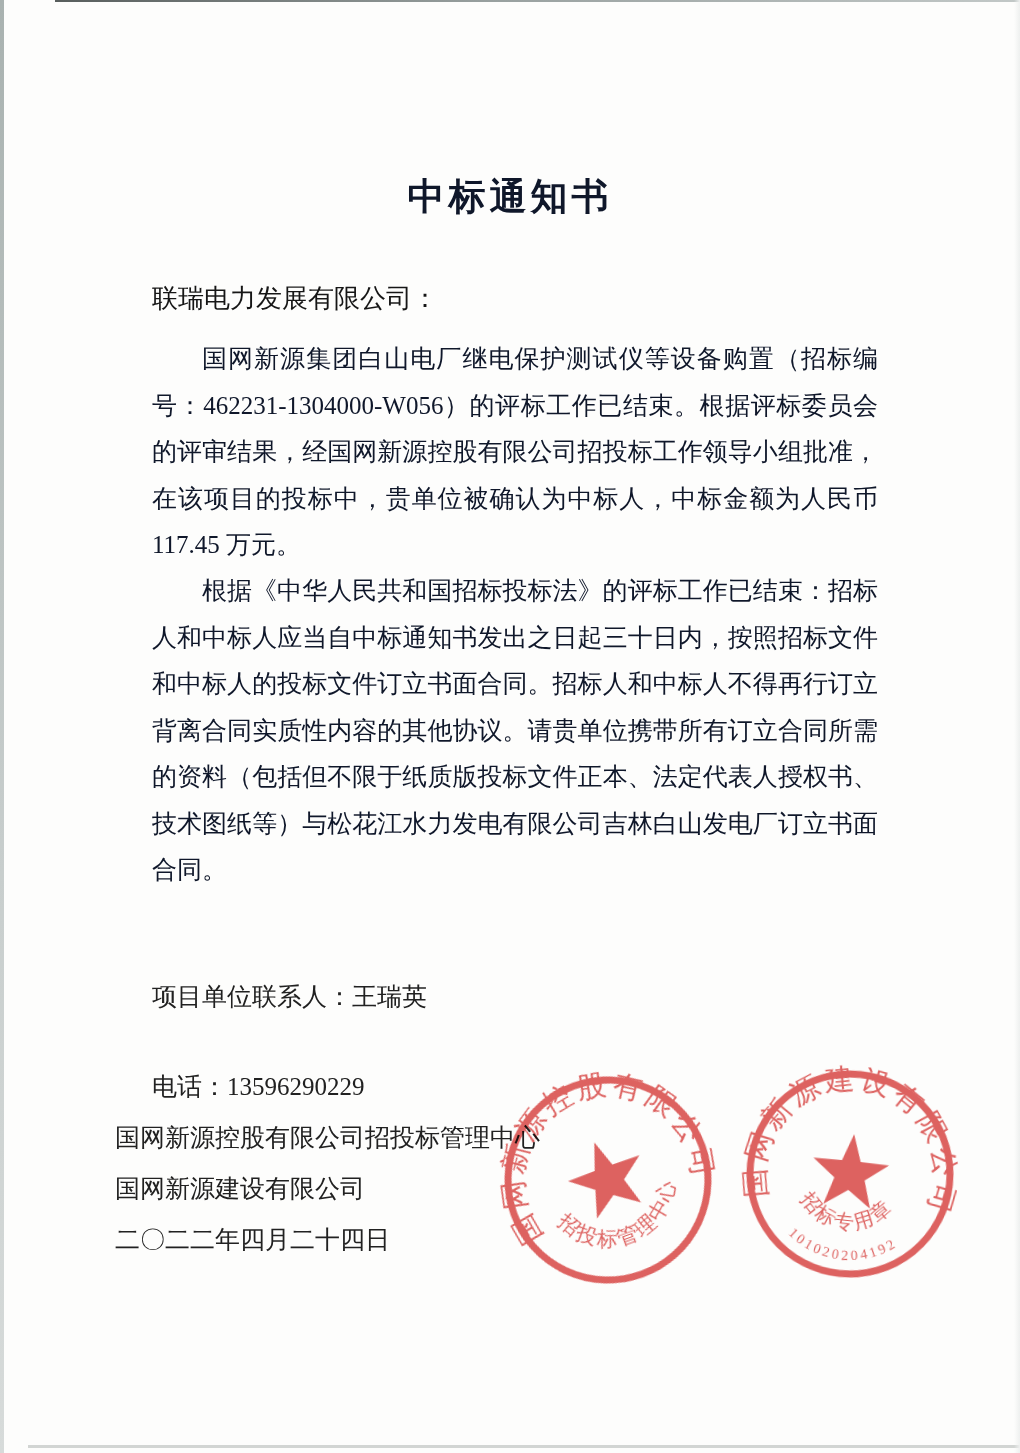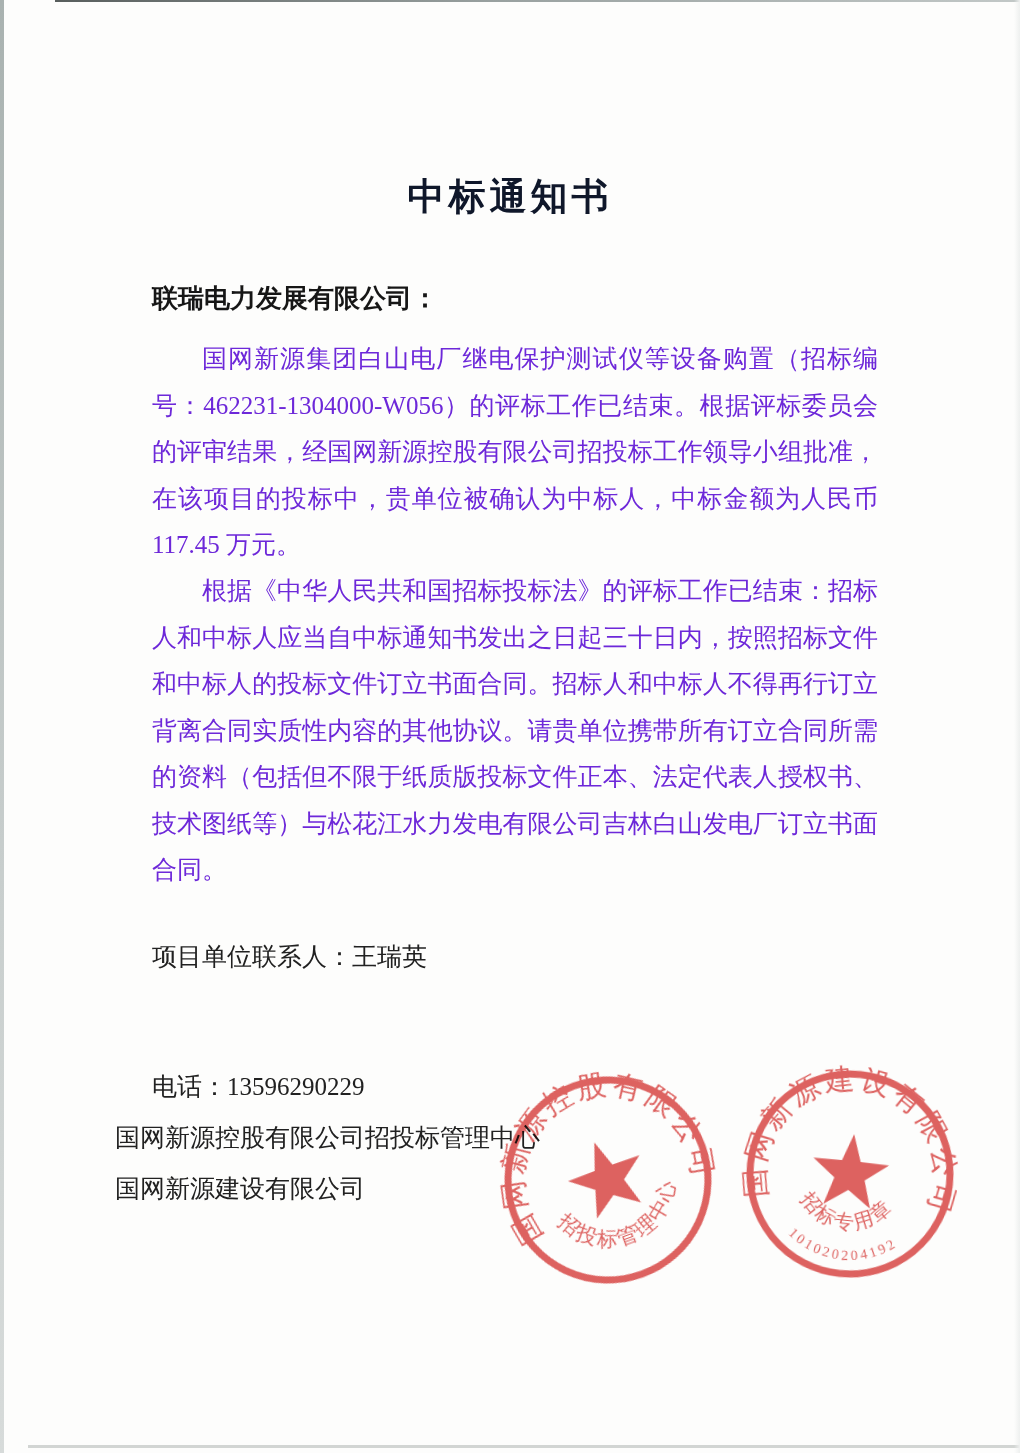--- a/index.html
+++ b/index.html
@@ -20,31 +20,31 @@
                  background:#c3c7c6; opacity:.75; }
   .edge-right  { position:absolute; top:0; right:0; bottom:0; width:6px;
                  background:linear-gradient(270deg,#eef0ef,rgba(255,255,255,0)); }
 
   .doc-title {
     position:absolute; top:172px; left:0; width:100%;
     text-align:center; font-size:37px; letter-spacing:4px; color:#0f172a;
   }
   .addressee {
     position:absolute; top:281px; left:152px; width:723px;
-    font-size:26px; font-weight:700; color:#161616;
+    font-size:26px; font-weight:400; color:#161616;
   }
   .para {
     position:absolute; left:152px; width:726px;
     font-size:25px; line-height:46.5px; text-align:justify;
-    text-indent:2em; color:#6d28d9;
+    text-indent:2em; color:#0f172a;
   }
   .para-1 { top:336px; }
   .para-2 { top:568px; }
   .contact-line { position:absolute; left:152px; font-size:25px; color:#212121; }
-  .contact-person { top:940px;text-align:right; }
+  .contact-person { top:980px;text-align:right; }
   .contact-phone  { top:1034px;margin-top:36px; }
   .signature {
     position:absolute; top:1112px; right:145px; width:760px;
     font-size:25px; line-height:51px; color:#212121;
   }
   .seal {
     position:absolute; width:216px; height:216px;
     opacity:.82; mix-blend-mode:multiply; filter:blur(.3px);
     pointer-events:none;
   }
@@ -65,20 +65,21 @@
 
 <p class="para para-1">国网新源集团白山电厂继电保护测试仪等设备购置（招标编号：462231-1304000-W056）的评标工作已结束。根据评标委员会的评审结果，经国网新源控股有限公司招投标工作领导小组批准，在该项目的投标中，贵单位被确认为中标人，中标金额为人民币 117.45 万元。</p>
 <p class="para para-2">根据《中华人民共和国招标投标法》的评标工作已结束：招标人和中标人应当自中标通知书发出之日起三十日内，按照招标文件和中标人的投标文件订立书面合同。招标人和中标人不得再行订立背离合同实质性内容的其他协议。请贵单位携带所有订立合同所需的资料（包括但不限于纸质版投标文件正本、法定代表人授权书、技术图纸等）与松花江水力发电有限公司吉林白山发电厂订立书面合同。</p>
 
 <div class="contact-line contact-person">项目单位联系人：王瑞英</div>
 <div class="contact-line contact-phone">电话：13596290229</div>
 
 <div class="signature">
   <div>国网新源控股有限公司招投标管理中心</div>
   <div>国网新源建设有限公司</div>
+  <div>二〇二二年四月二十四日</div>
 </div>
 
 <div class="seal seal-left">
   <svg width="216" height="216" viewBox="0 0 216 216">
     <defs>
       <path id="sealA-ring" d="M 28.1 136.9 A 85 85 0 1 1 187.9 136.9" fill="none"></path>
       <path id="sealA-bottom" d="M 50.8 141 A 66 66 0 0 0 165.2 141" fill="none"></path>
     </defs>
     <circle cx="108" cy="108" r="100" fill="none" stroke="#d8403e" stroke-width="7"></circle>
     <polygon points="108,68 117.4,95.1 146,95.6 123.2,112.9 131.5,140.4 108,124 84.5,140.4 92.8,112.9 70,95.6 98.6,95.1" fill="#d8403e"></polygon>

